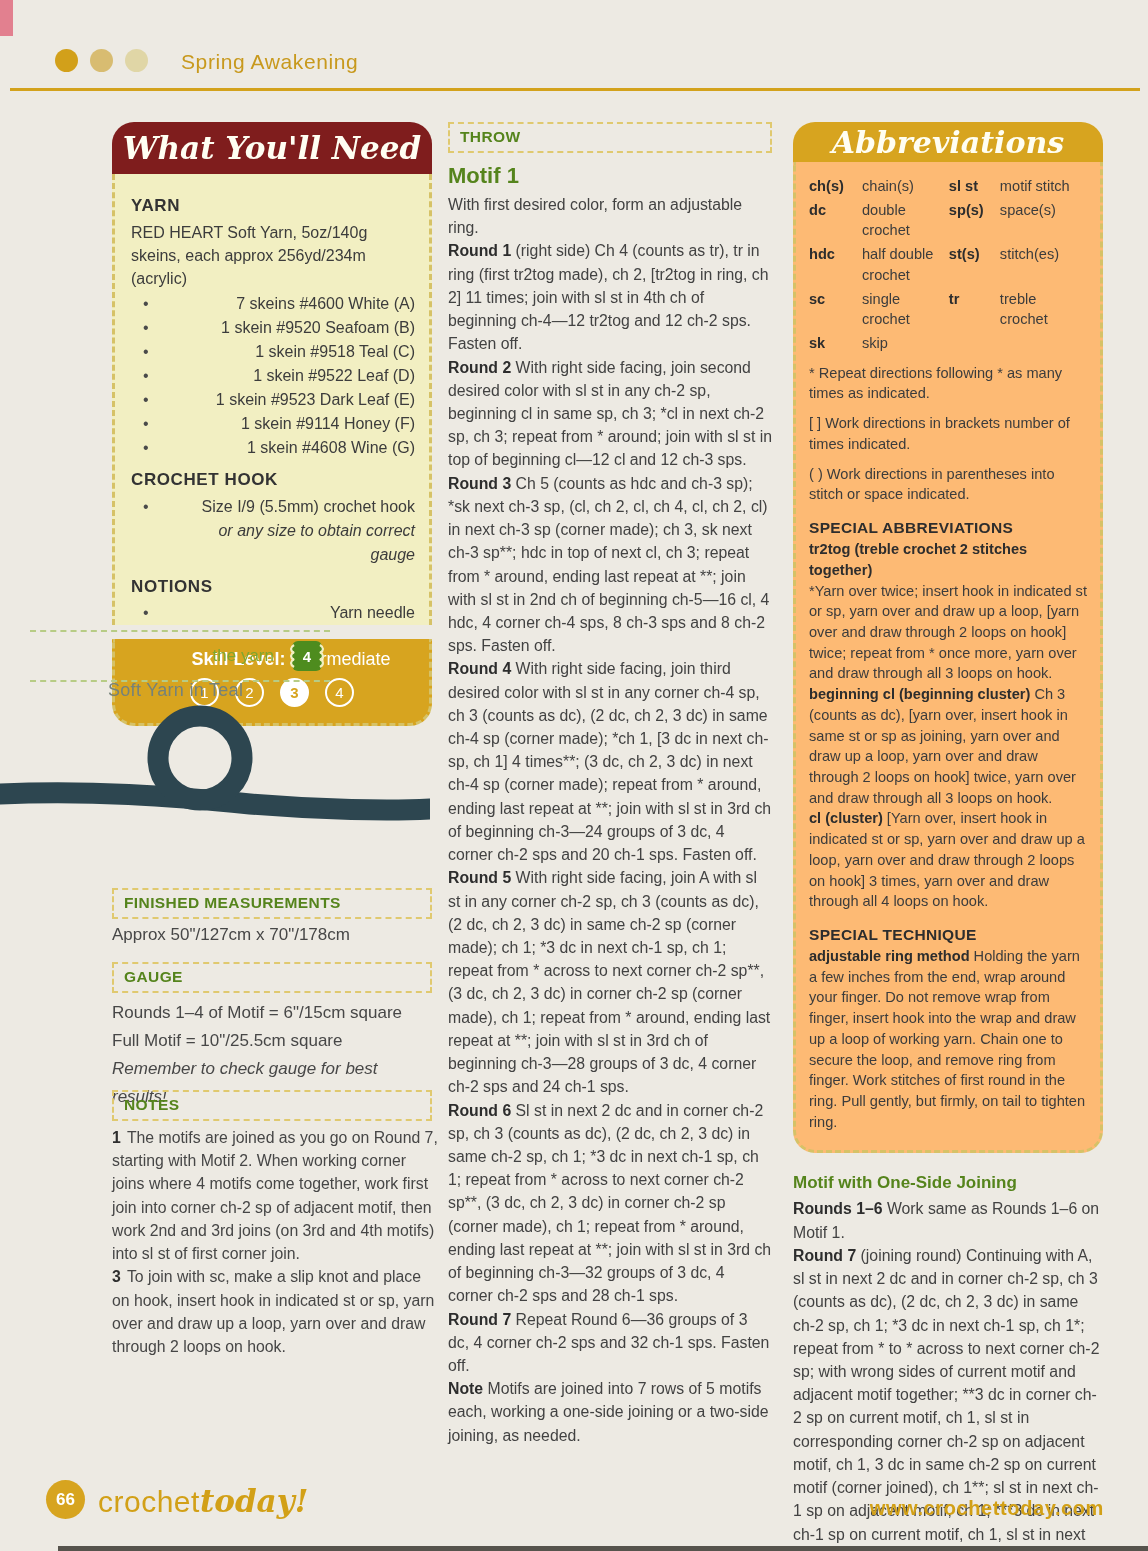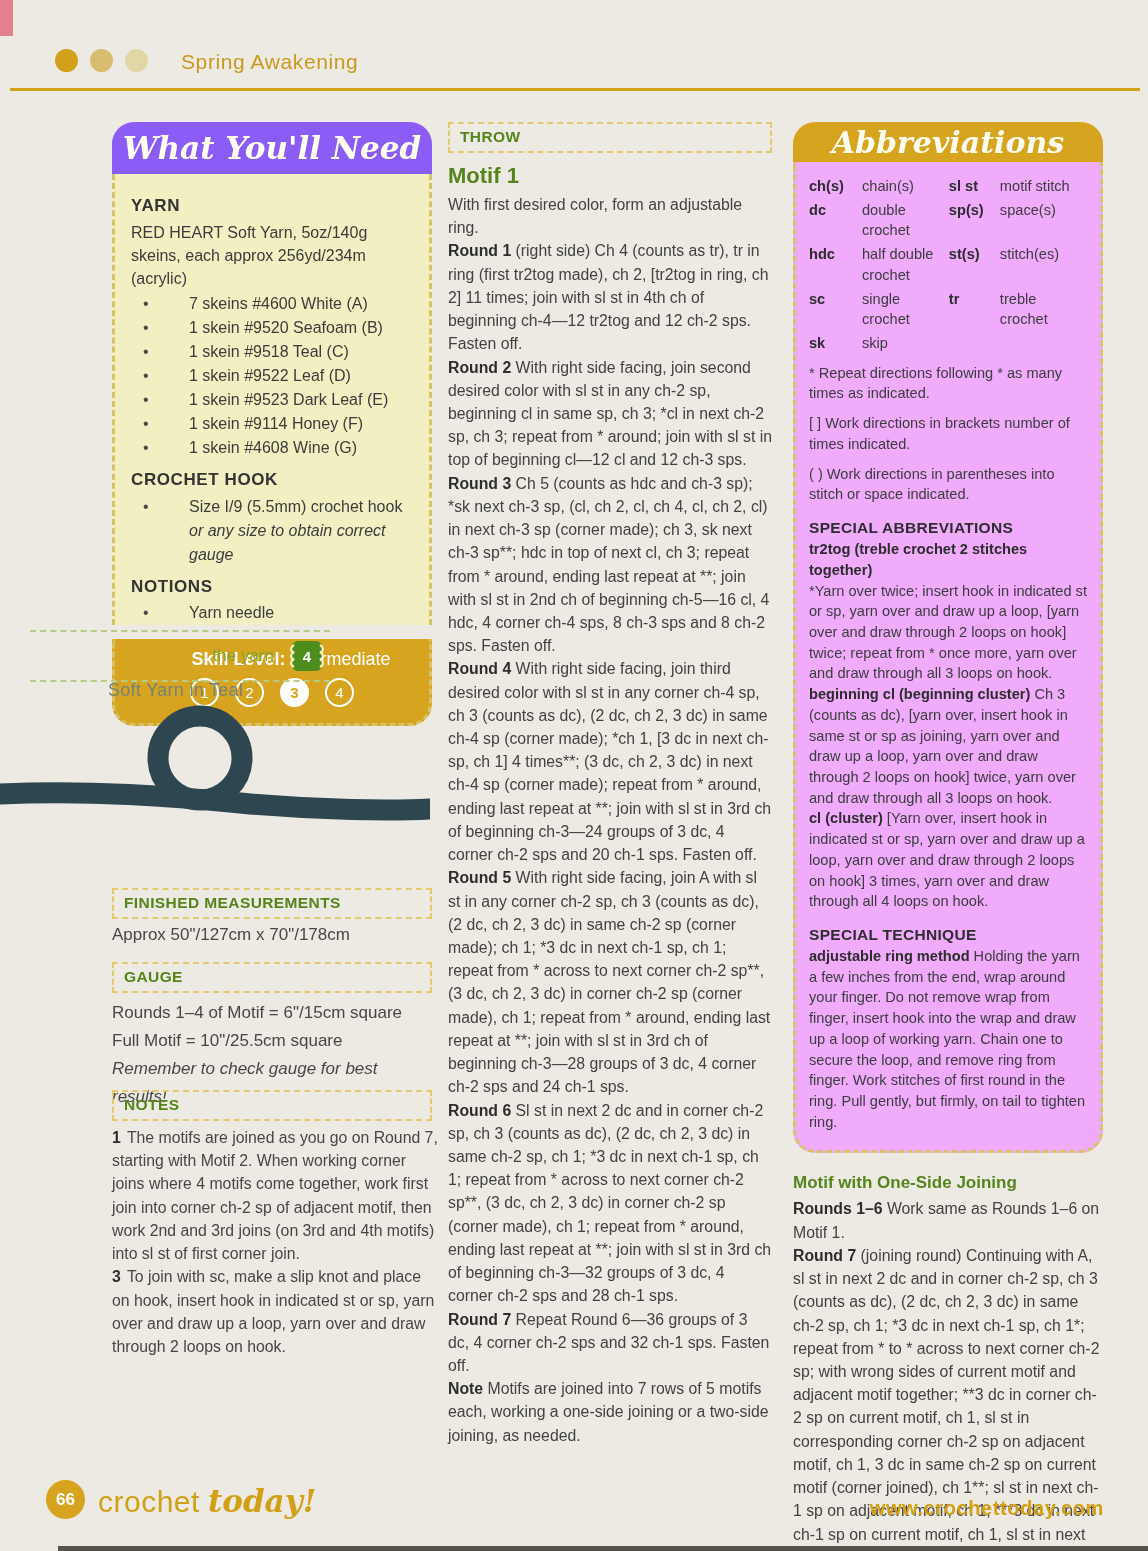--- a/index.html
+++ b/index.html
@@ -18,24 +18,24 @@
   .dot3{background:#e0d6a6;}
   .section-title{position:absolute;left:181px;top:50px;font-size:21px;color:#c8991d;letter-spacing:.6px;}
   .rule{position:absolute;left:10px;right:8px;top:88px;height:3px;background:#d3a21c;}
 
   
   .dash-heading{box-sizing:border-box;width:100%;border:2px dashed #e0c96f;color:#55841c;font-weight:700;font-size:15.5px;letter-spacing:.4px;padding:4px 10px 5px;}
 
   
   .col-left{position:absolute;left:112px;top:122px;width:320px;}
   .needbox{position:absolute;left:0;top:0;width:320px;}
-  .needbox-header{box-sizing:border-box;height:52px;background:#8b5cf6;border-radius:22px 22px 0 0;display:flex;align-items:center;justify-content:center;color:#fffef2;font-family:"DejaVu Serif",serif;font-style:italic;font-weight:700;font-size:31px;}
+  .needbox-header{box-sizing:border-box;height:52px;background:#7f1d1d;border-radius:22px 22px 0 0;display:flex;align-items:center;justify-content:center;color:#fffef2;font-family:"DejaVu Serif",serif;font-style:italic;font-weight:700;font-size:31px;}
   .needbox-body{box-sizing:border-box;background:#f2efc2;border-left:3px dashed #d6c267;border-right:3px dashed #d6c267;padding:12px 14px 0 16px;color:#3c3c3c;font-size:16px;line-height:1.45;}
   .box-heading{font-weight:700;font-size:17px;letter-spacing:.6px;margin:8px 0 2px;color:#333;}
-  .needbox-body ul{list-style:none;margin:2px 0 4px;padding:0;}
+  .needbox-body ul{list-style:none;margin:2px 0 4px;padding:0;text-align:right;}
   .needbox-body li{position:relative;padding-left:58px;line-height:1.5;}
   .needbox-body li::before{content:"•";position:absolute;left:12px;top:0;color:#4a4a4a;}
   .hook-italic{font-style:italic;}
   .skill-band{box-sizing:border-box;background:#d7a41f;border-left:3px dashed #d6c267;border-right:3px dashed #d6c267;border-bottom:3px dashed #d6c267;border-radius:0 0 22px 22px;margin-top:14px;padding:10px 0 16px;text-align:center;color:#fff;}
   .skill-text{font-size:18px;}
   .skill-text b{font-weight:700;margin-left:38px;}
   .skill-circles{display:flex;justify-content:center;gap:16px;margin-top:8px;}
   .skill-circle{box-sizing:border-box;width:29px;height:29px;border:2px solid #fff;border-radius:50%;display:flex;align-items:center;justify-content:center;font-size:15px;color:#fff;}
   .skill-circle.active{background:#fff;color:#d7a41f;font-weight:700;}
 
@@ -58,33 +58,33 @@
   
   .col-mid{position:absolute;left:448px;top:122px;width:324px;}
   .col-mid .dash-heading{margin-bottom:10px;}
   .motif-heading{color:#55841c;font-size:22px;font-weight:700;margin:2px 0 4px;}
   .pattern-p{font-size:15.8px;line-height:1.47;color:#424242;margin:0;}
   .pattern-p b{color:#2d2d2d;}
 
   
   .col-right{position:absolute;left:793px;top:122px;width:310px;}
   .abbrbox-header{box-sizing:border-box;height:40px;background:#d7a41f;border-radius:22px 22px 0 0;display:flex;align-items:center;justify-content:center;color:#fffef2;font-family:"DejaVu Serif",serif;font-style:italic;font-weight:700;font-size:30px;}
-  .abbrbox-body{box-sizing:border-box;background:#f0abfc;border-left:3px dashed #d6c267;border-right:3px dashed #d6c267;border-bottom:3px dashed #d6c267;border-radius:0 0 22px 22px;padding:14px 13px 18px;color:#3c3c3c;font-size:14.6px;line-height:1.42;}
+  .abbrbox-body{box-sizing:border-box;background:#fdba74;border-left:3px dashed #d6c267;border-right:3px dashed #d6c267;border-bottom:3px dashed #d6c267;border-radius:0 0 22px 22px;padding:14px 13px 18px;color:#3c3c3c;font-size:14.6px;line-height:1.42;}
   .abbr-grid{display:grid;grid-template-columns:46px auto 44px auto;column-gap:7px;row-gap:3px;font-size:14.6px;}
   .abbr-term{font-weight:700;color:#2d2d2d;white-space:nowrap;}
   .abbr-note{margin:9px 0 0;}
   .abbr-sub-heading{font-weight:700;font-size:15.5px;color:#2d2d2d;margin:12px 0 0;letter-spacing:.3px;}
   .abbr-bold-block{font-weight:700;color:#2d2d2d;margin:0;}
   .abbr-p{margin:0;}
   .abbr-p b{color:#2d2d2d;}
   .oneside-heading{color:#55841c;font-size:17px;font-weight:700;margin:20px 0 4px;}
 
   
   .page-badge{position:absolute;left:46px;top:1480px;width:39px;height:39px;border-radius:50%;background:#d7a41f;color:#fff;font-weight:700;font-size:17px;display:flex;align-items:center;justify-content:center;}
-  .logo{position:absolute;left:98px;top:1483px;display:flex;align-items:baseline;gap:8px;color:#d2a017;}
+  .logo{position:absolute;left:98px;top:1483px;display:flex;align-items:baseline;color:#d2a017;}
   .logo-main{font-size:30px;letter-spacing:.5px;}
   .logo-script{font-family:"DejaVu Serif",serif;font-style:italic;font-weight:700;font-size:31px;}
   .footer-url{position:absolute;right:44px;top:1497px;color:#d2a017;font-weight:700;font-size:20px;letter-spacing:.6px;}
 </style>
 </head>
 <body>
 
 <div class="page">
 
   <div class="edge-pink"></div>

